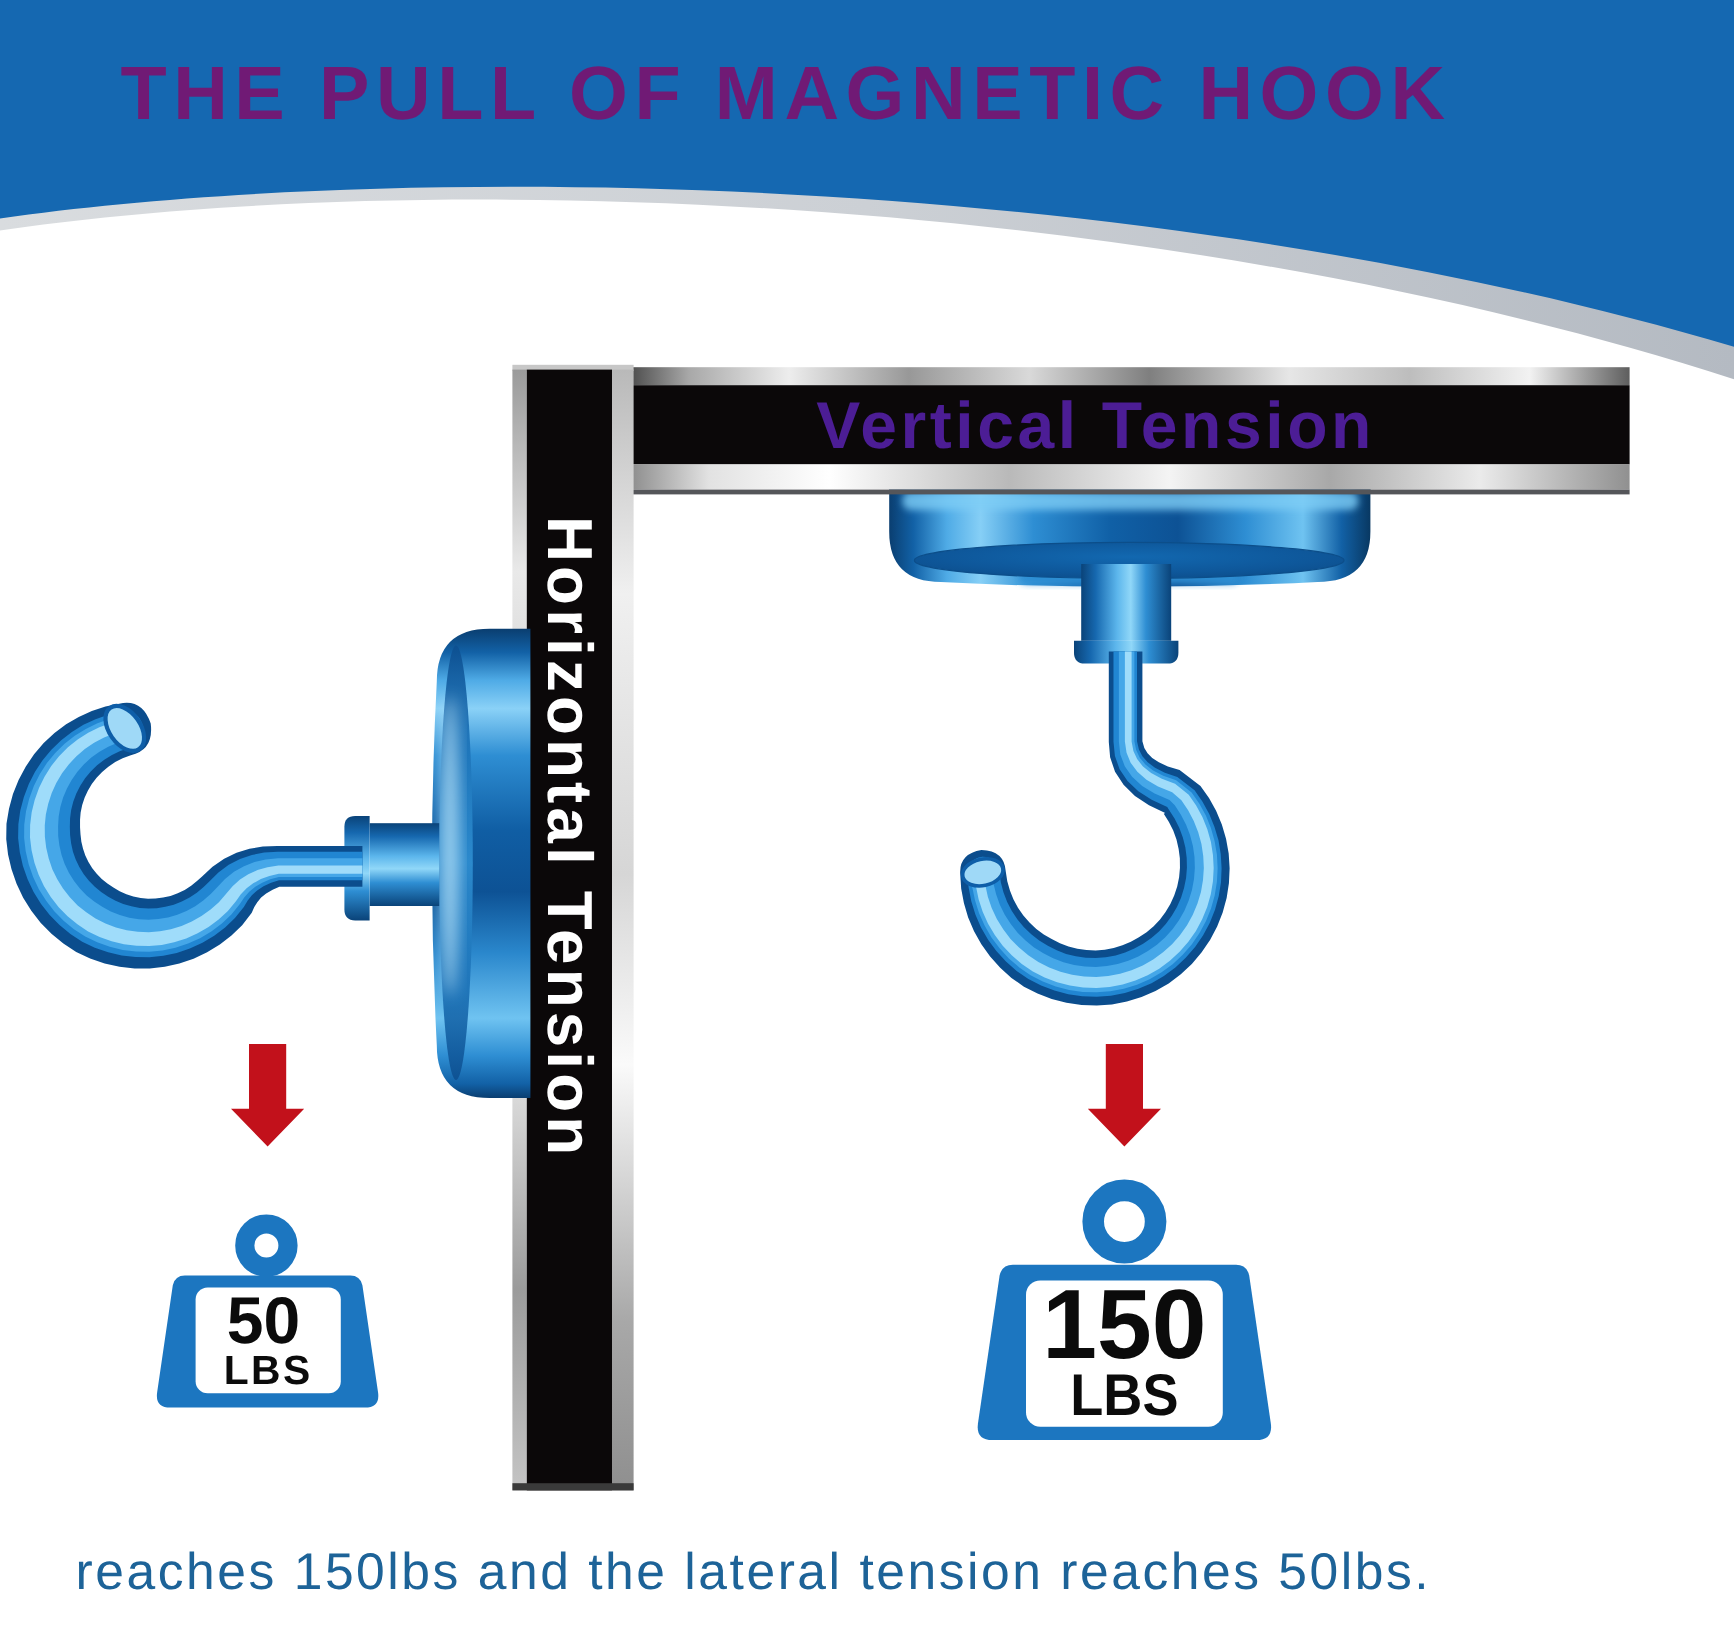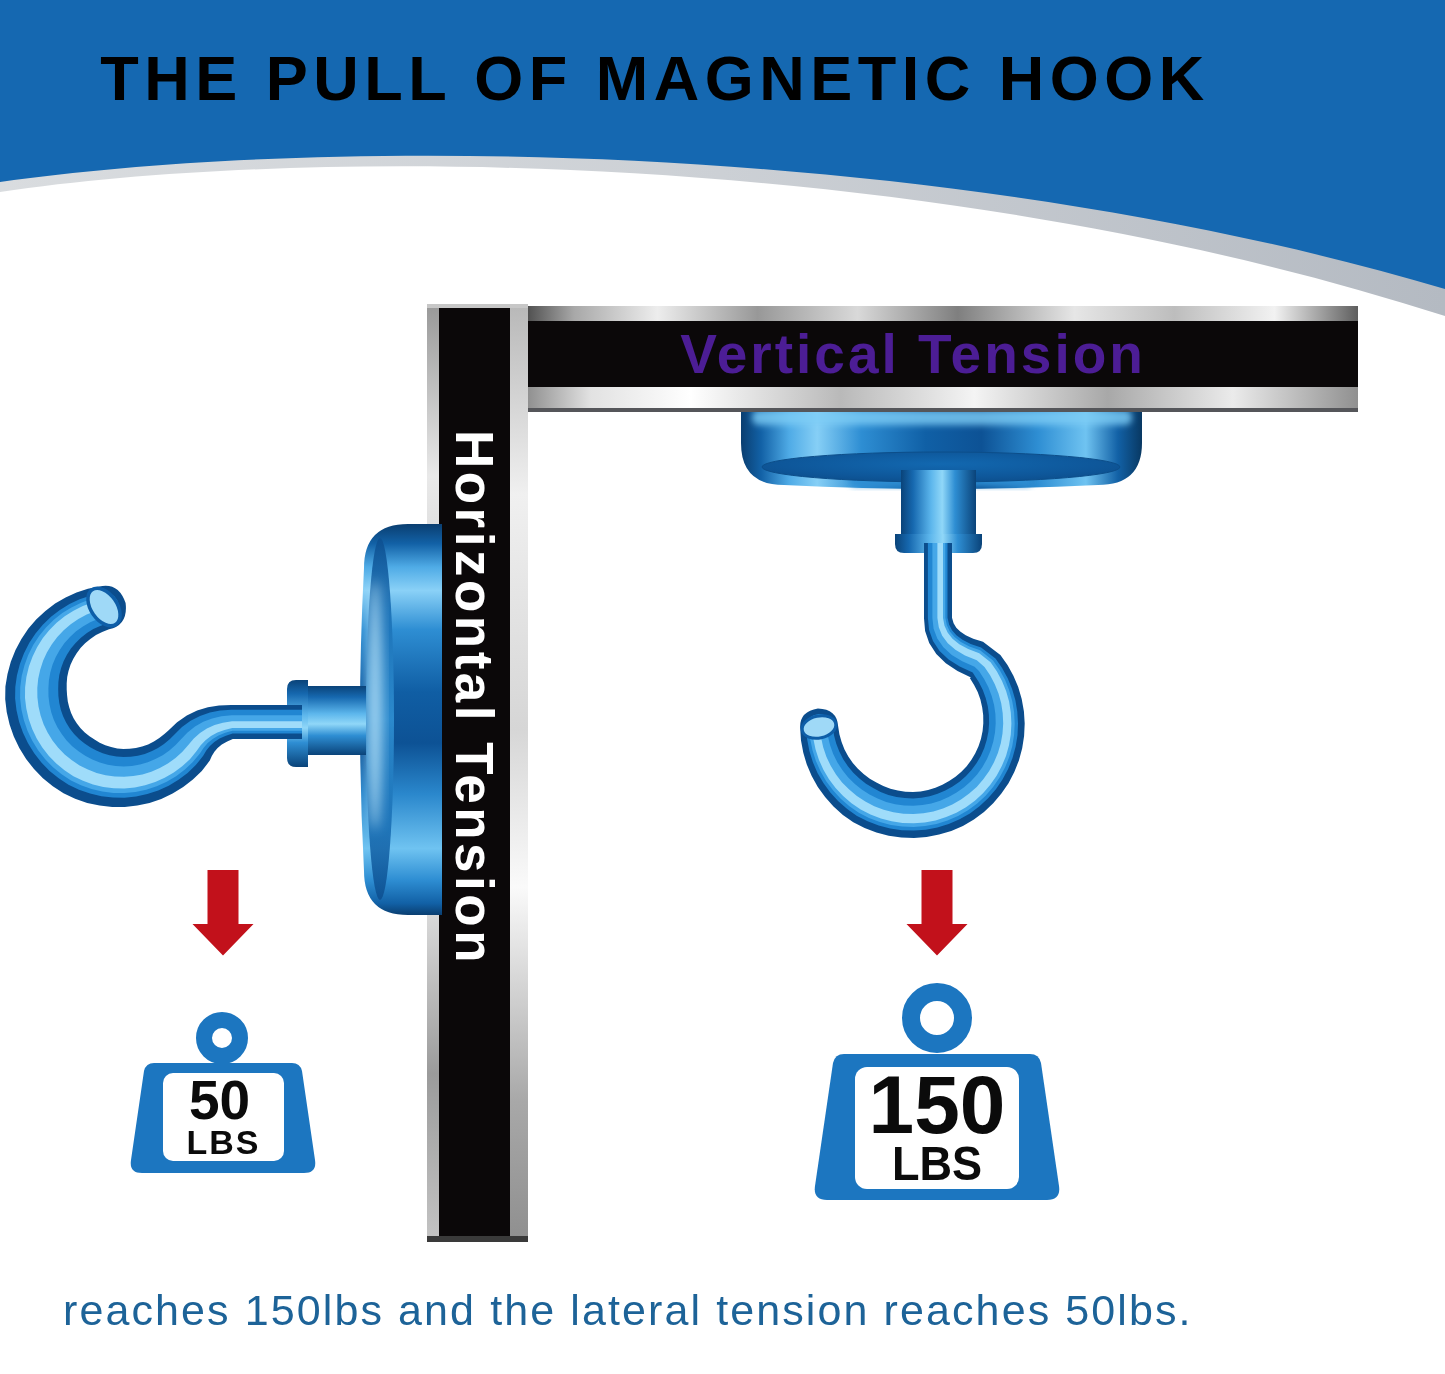--- a/index.html
+++ b/index.html
@@ -1,20 +1,20 @@
 <!DOCTYPE html>
 <html><head>
 <meta charset="utf-8">
 <style>
   html,body{margin:0;padding:0;background:#ffffff;}
   .canvas{position:relative;width:1445px;height:1374px;background:#ffffff;overflow:hidden;
           font-family:"Liberation Sans", sans-serif;-webkit-font-smoothing:antialiased;}
   .scene{position:absolute;left:0;top:0;}
   .txt{position:absolute;white-space:nowrap;}
-  .title{left:0;top:42px;width:1310px;text-align:center;color:#000000;
+  .title{left:0;top:42px;width:1310px;text-align:center;color:#701a75;
          font-size:63px;font-weight:700;letter-spacing:5.5px;}
   .vlabel{left:913px;top:354px;transform:translate(-50%,-50%);color:#4c1d95;
           font-size:55px;font-weight:700;letter-spacing:3px;}
   .hlabel{left:474px;top:698px;transform:translate(-50%,-50%) rotate(90deg);color:#ffffff;
           font-size:53px;font-weight:700;letter-spacing:3.5px;}
   .wlabel{text-align:center;color:#0b0b0b;font-weight:700;line-height:1;}
   .wlabel .num{display:block;}
   .wlabel .unit{display:block;}
   .w50{left:163px;top:1073px;width:121px;}
   .w50 .num{font-size:55px;margin-left:-8px;}

